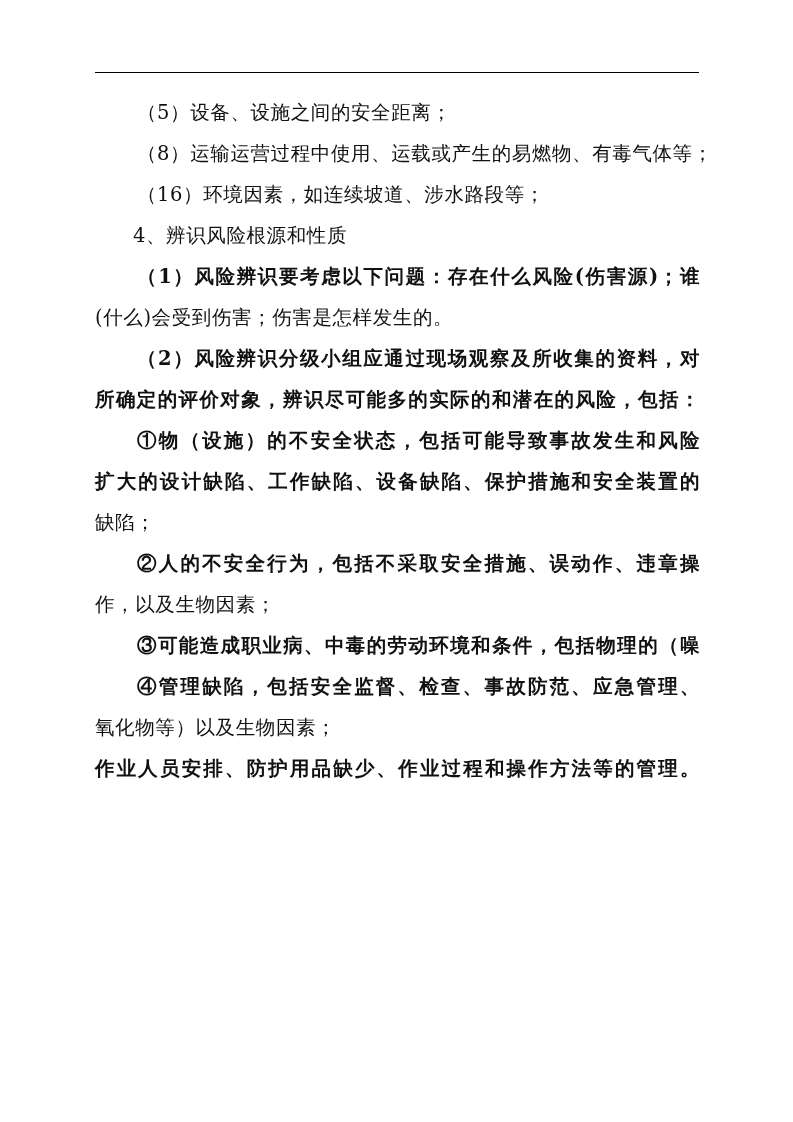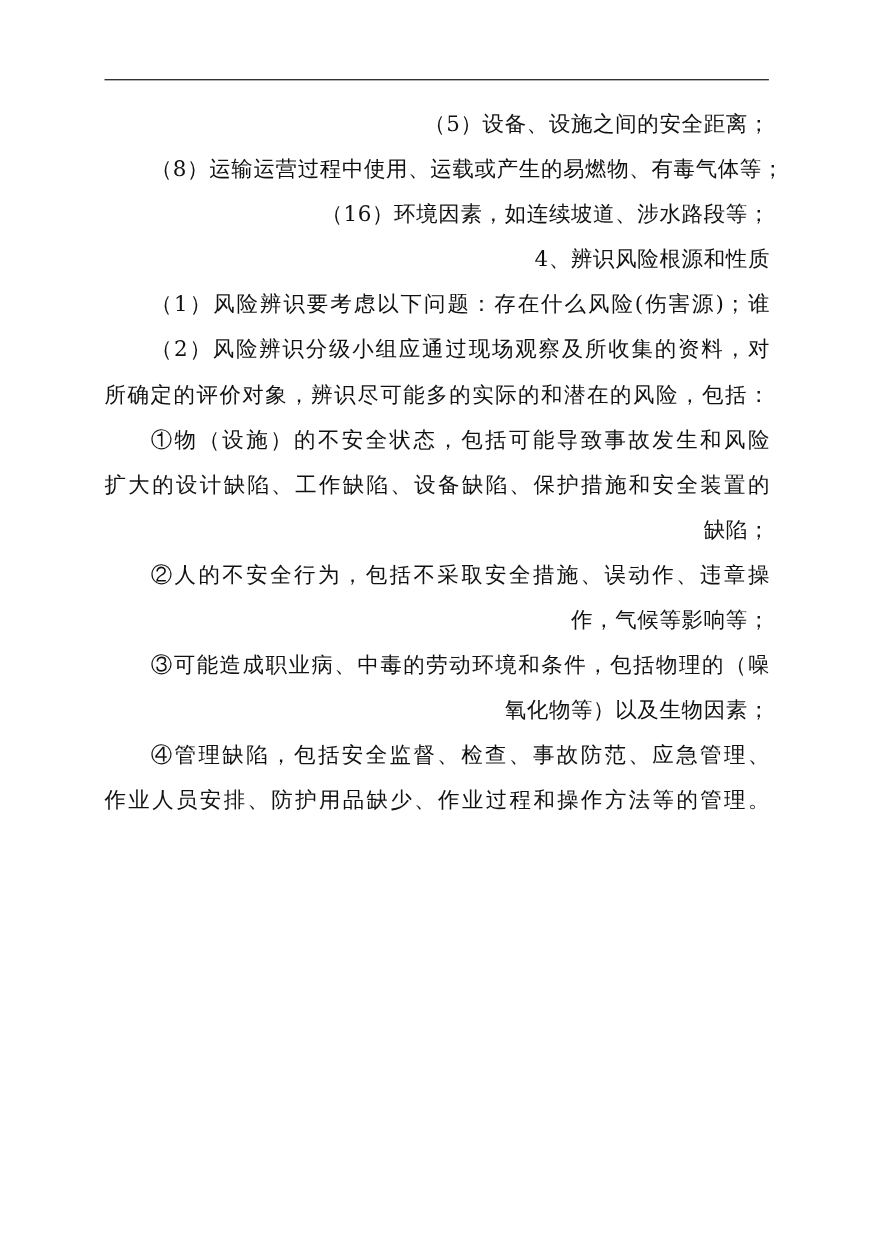--- a/index.html
+++ b/index.html
@@ -2,40 +2,41 @@
 <html><head>
   <meta charset="utf-8">
   <style>
     html, body { margin: 0; padding: 0; background: #ffffff; }
     body { width: 793px; height: 1122px; position: relative; overflow: hidden;
            font-family: "DejaVu Serif", "Liberation Serif", serif; color: #111; }
     .rule { position: absolute; left: 95px; top: 72px; width: 604px; height: 0;
             border-top: 1px solid #000; }
     .content { position: absolute; left: 95px; top: 92px; width: 605px; }
     .line { font-size: 19.5px; height: 41px; line-height: 41px; white-space: nowrap;
-            letter-spacing: 0.6px; text-align: right; }
+            letter-spacing: 0.6px; }
     .indent { padding-left: 42px; }
     .indent-small { padding-left: 38px; }
-    .justify { text-align: justify; text-align-last: justify; }
+    .justify { text-align: justify; text-align-last: justify; font-weight: bold; }
   </style>
 </head>
 <body>
 
 <div class="rule"></div>
 
 <div class="content">
   <div class="line indent">（5）设备、设施之间的安全距离；</div>
   <div class="line indent">（8）运输运营过程中使用、运载或产生的易燃物、有毒气体等；</div>
   <div class="line indent">（16）环境因素，如连续坡道、涉水路段等；</div>
   <div class="line indent-small">4、辨识风险根源和性质</div>
   <div class="line indent justify">（1）风险辨识要考虑以下问题：存在什么风险(伤害源)；谁</div>
+  <div class="line">(什么)会受到伤害；伤害是怎样发生的。</div>
   <div class="line indent justify">（2）风险辨识分级小组应通过现场观察及所收集的资料，对</div>
   <div class="line justify">所确定的评价对象，辨识尽可能多的实际的和潜在的风险，包括：</div>
   <div class="line indent justify">①物（设施）的不安全状态，包括可能导致事故发生和风险</div>
   <div class="line justify">扩大的设计缺陷、工作缺陷、设备缺陷、保护措施和安全装置的</div>
   <div class="line">缺陷；</div>
   <div class="line indent justify">②人的不安全行为，包括不采取安全措施、误动作、违章操</div>
-  <div class="line">作，气候等影响等；</div>
+  <div class="line">作，以及生物因素；</div>
   <div class="line indent justify">③可能造成职业病、中毒的劳动环境和条件，包括物理的（噪</div>
+  <div class="line indent justify">④管理缺陷，包括安全监督、检查、事故防范、应急管理、</div>
   <div class="line">氧化物等）以及生物因素；</div>
-  <div class="line indent justify">④管理缺陷，包括安全监督、检查、事故防范、应急管理、</div>
   <div class="line justify">作业人员安排、防护用品缺少、作业过程和操作方法等的管理。</div>
 </div>
 
 </body></html>

